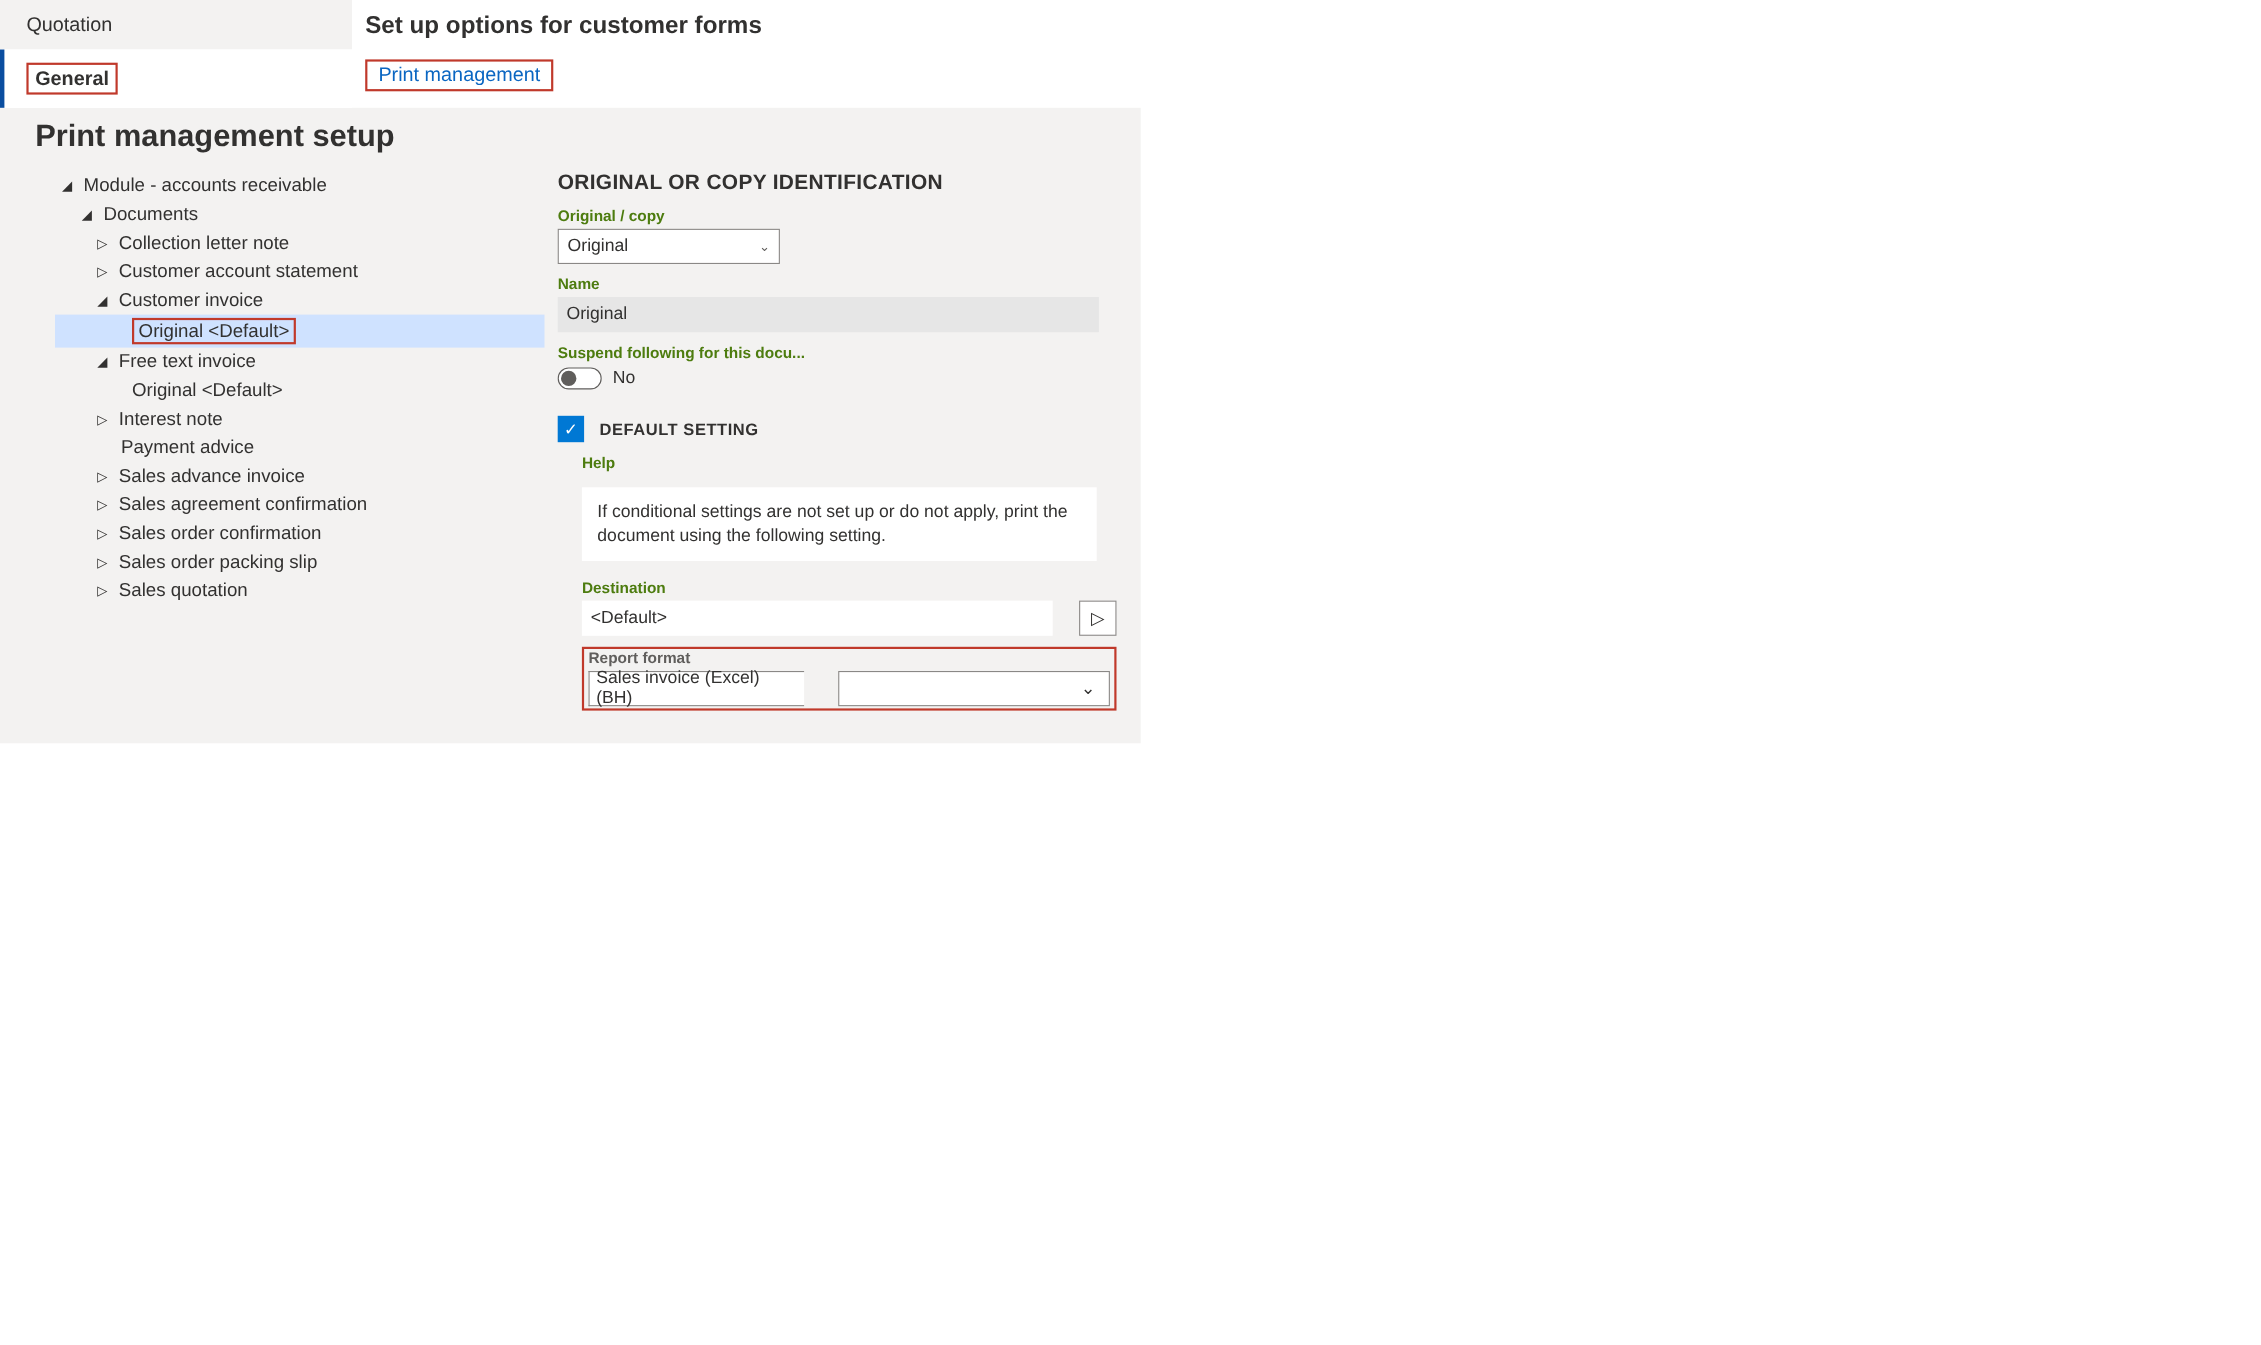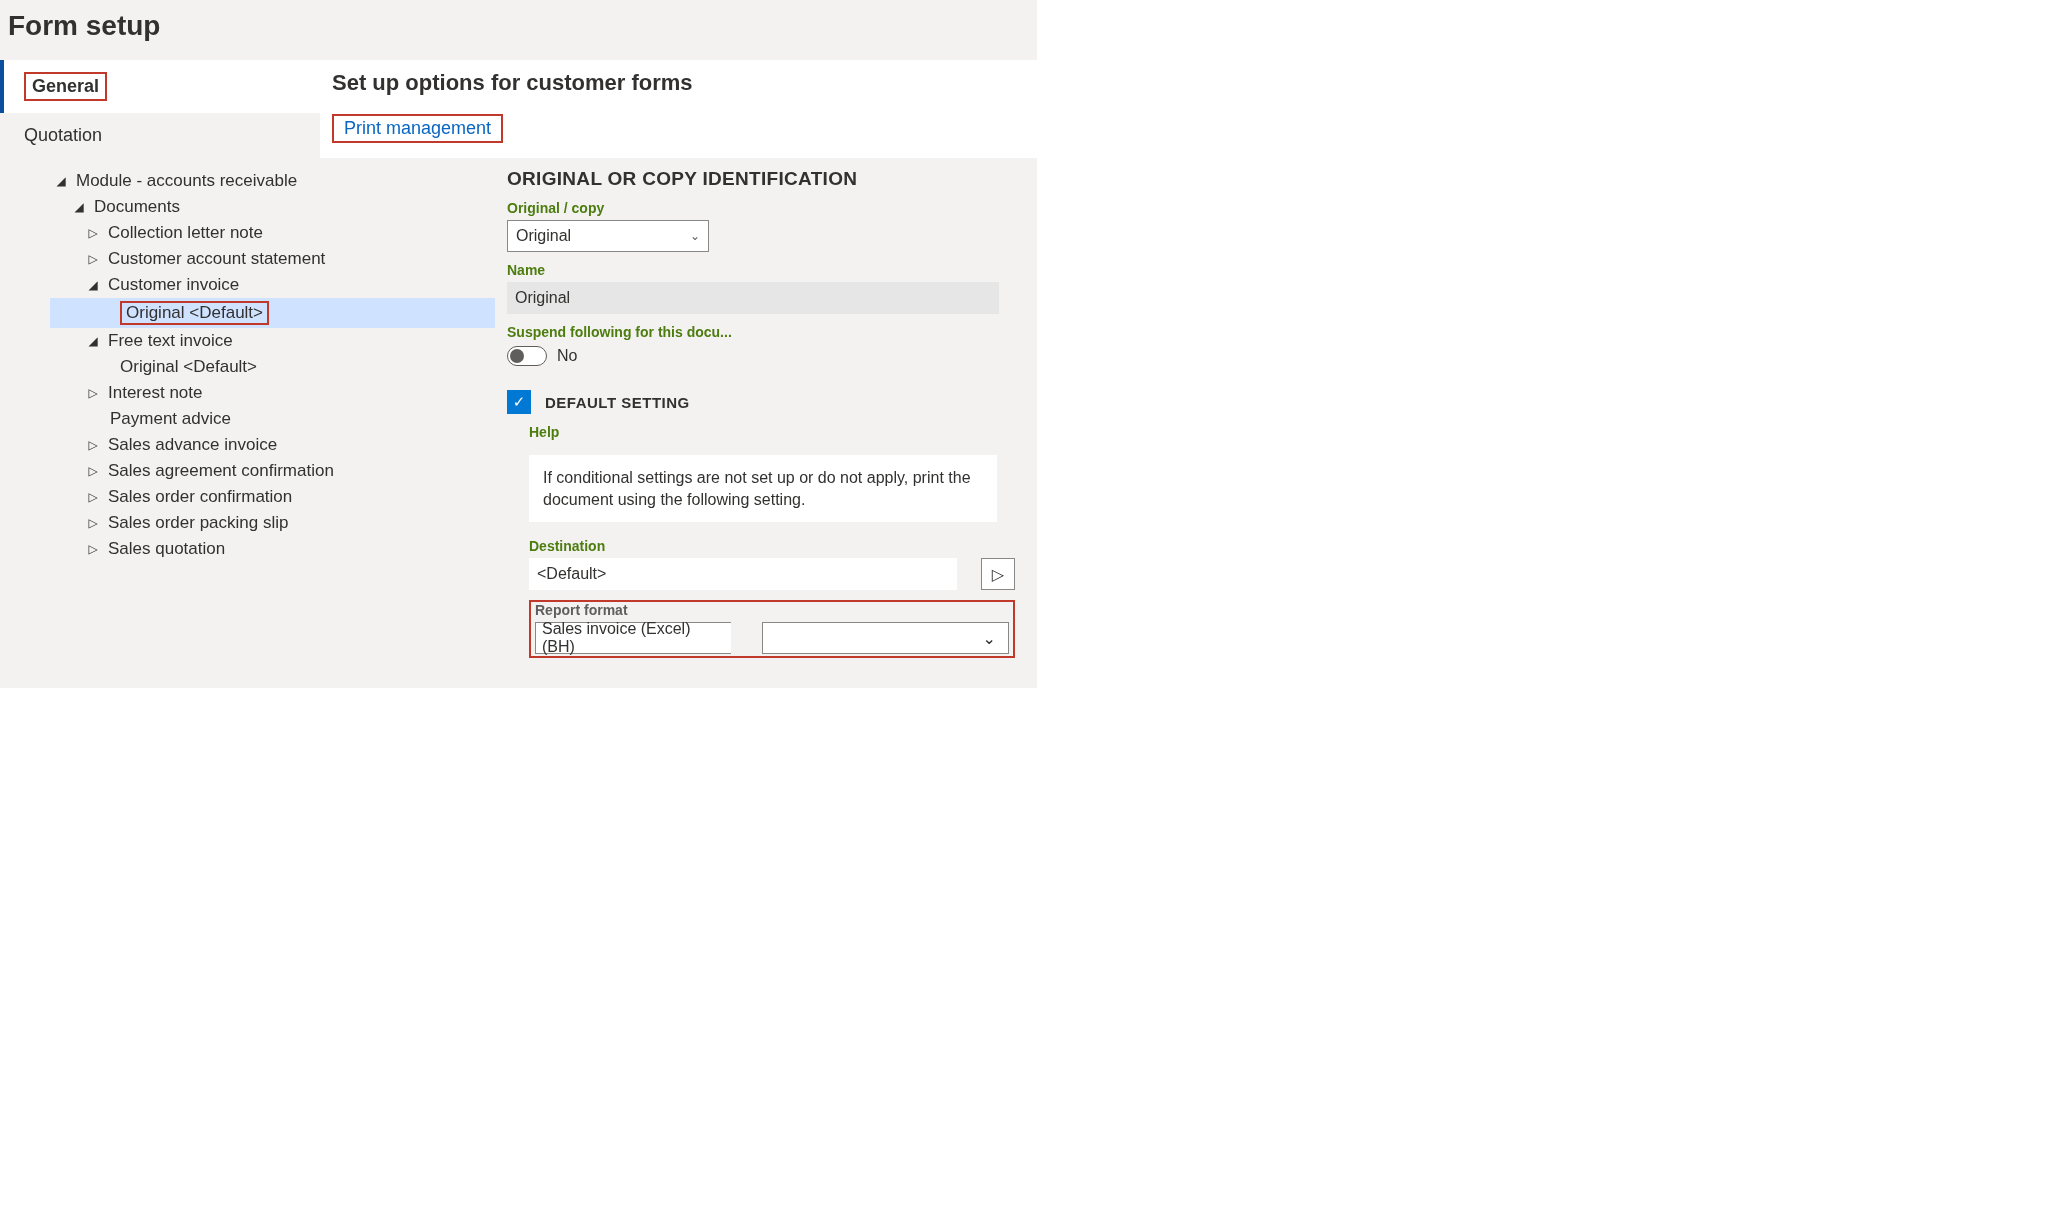--- a/index.html
+++ b/index.html
@@ -126,40 +126,38 @@
     }
     .report-chev-box {
       background: #fff; border: 1px solid #8a8886; height: 32px; width: 250px;
       display: flex; align-items: center; justify-content: flex-end; padding-right: 12px;
     }
   </style>
 </head>
 <body>
 
 <div class="app">
-  <div class="header-strip">
-    <div class="page-title">Form setup</div>
-  </div>
 
   <div class="tabs-row">
     <div class="side-tabs">
+      <div class="tab-item">
+        <span>Quotation</span>
+      </div>
       <div class="tab-item active">
         <span class="tab-label">General</span>
-      </div>
-      <div class="tab-item">
-        <span>Quotation</span>
       </div>
     </div>
     <div class="main-heading-area">
       <div class="main-heading">Set up options for customer forms</div>
       <span class="pm-link">Print management</span>
     </div>
   </div>
 
   <div class="pm-setup">
+    <div class="pm-title">Print management setup</div>
     <div class="pm-body">
 
       <div class="tree">
         <div class="tree-row">
           <span class="caret">◢</span>
           <span>Module - accounts receivable</span>
         </div>
         <div class="tree-row ind1">
           <span class="caret">◢</span>
           <span>Documents</span>

